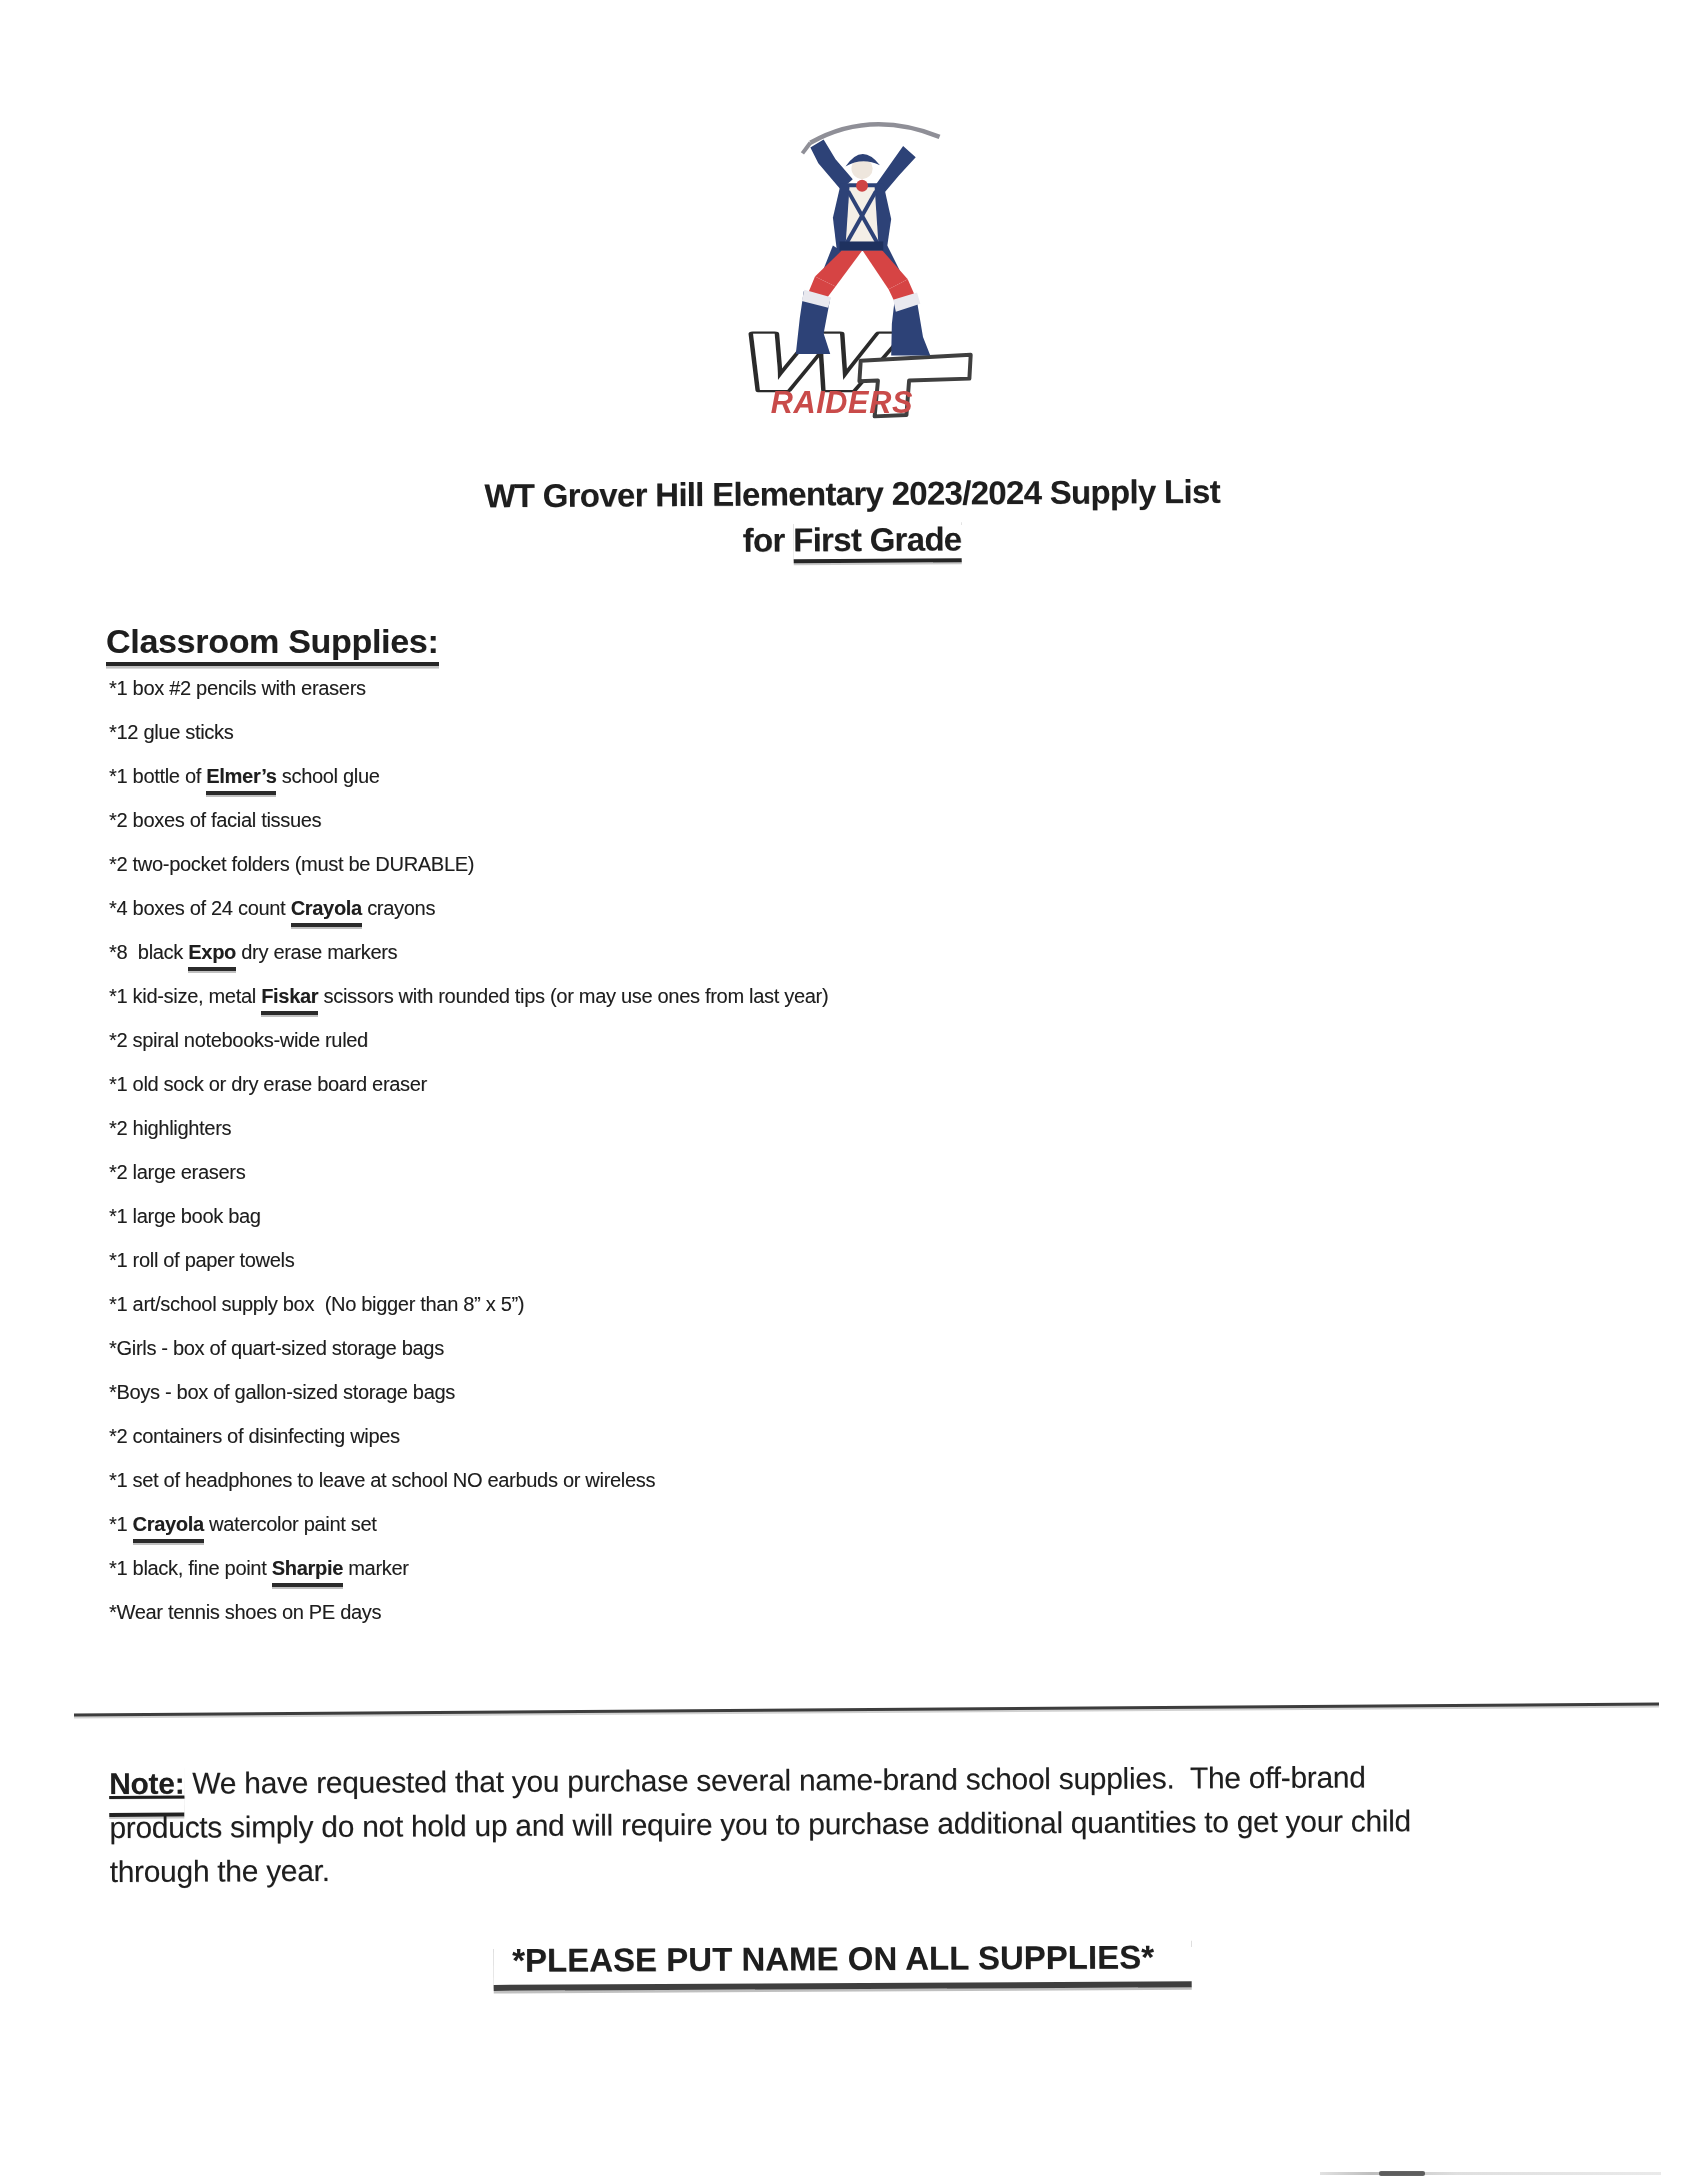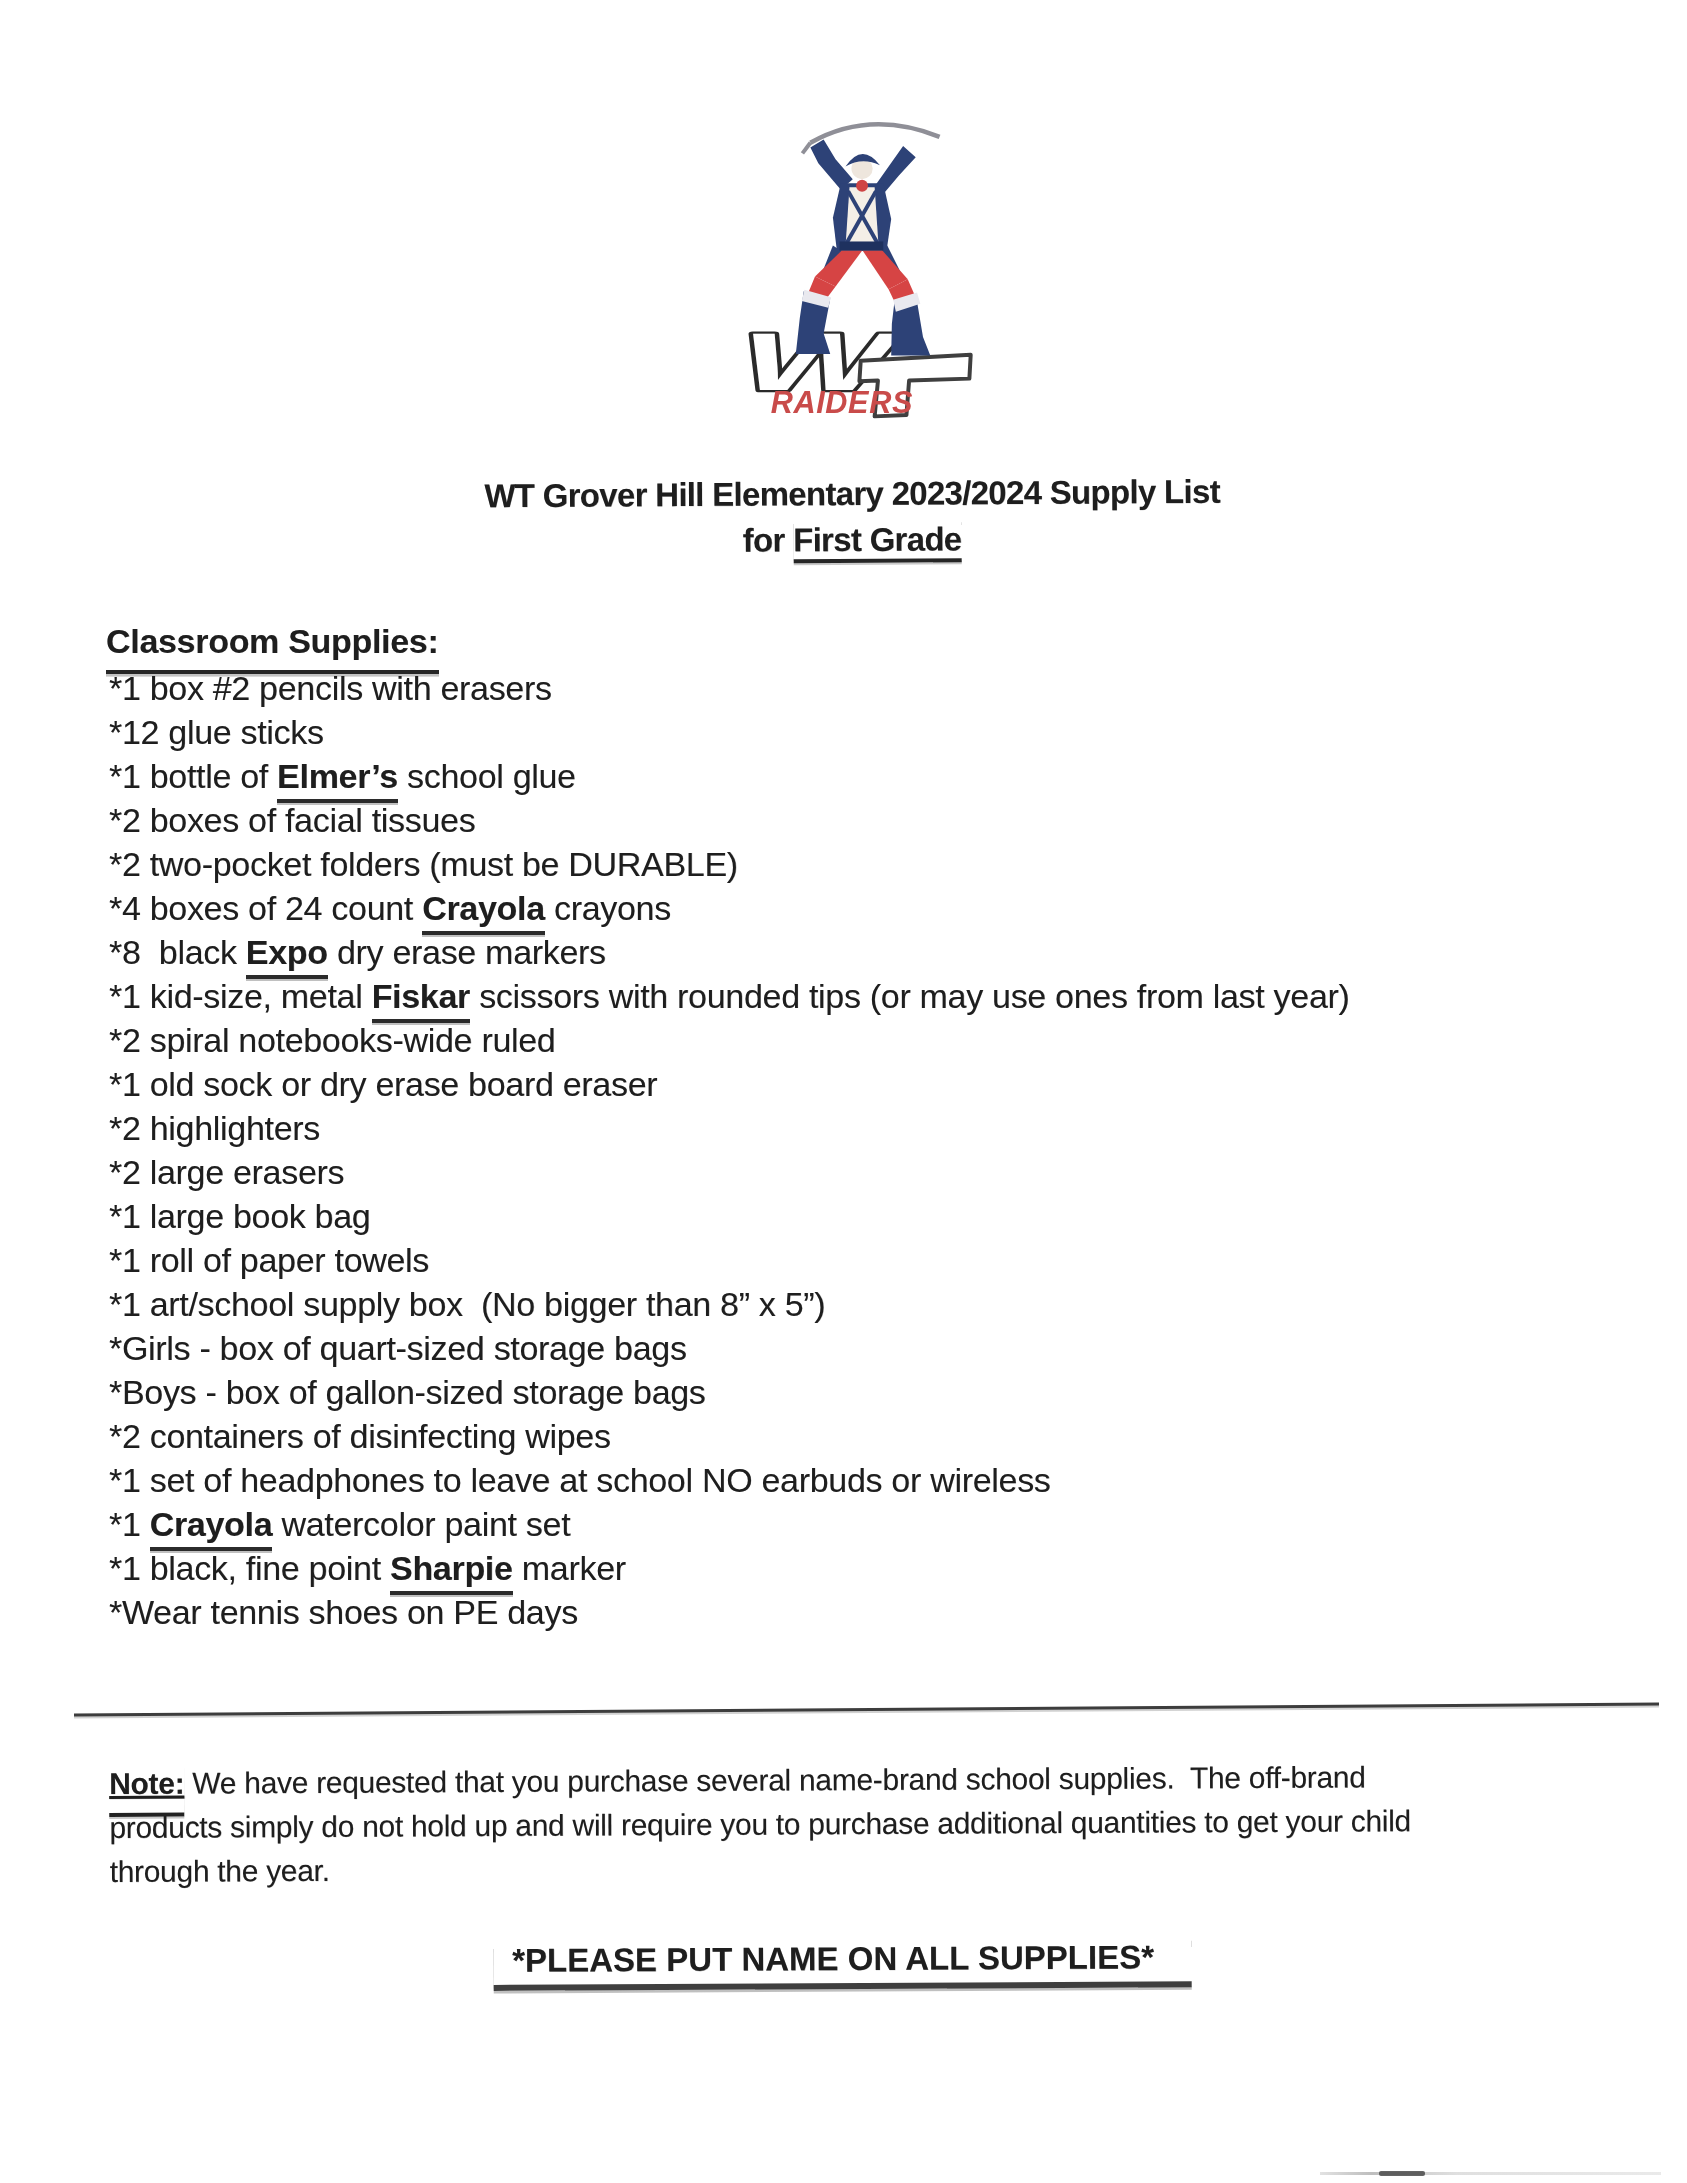--- a/index.html
+++ b/index.html
@@ -34,25 +34,25 @@
 
   
   .heading{
     position:absolute; left:106px; top:621px;
     font-weight:bold; font-size:34px; line-height:40px;
     letter-spacing:-0.3px;
   }
   .heading .hu{
     border-bottom:4.6px solid #262626;
     box-shadow:0 2.6px 0 rgba(120,120,120,0.45);
-    padding-bottom:10px;
+    padding-bottom:2px;
   }
   .list{
     position:absolute; left:109px; top:666px; width:1475px;
-    font-size:34px; line-height:44px; letter-spacing:-0.3px;
+    font-size:20px; line-height:44px; letter-spacing:-0.3px;
     white-space:pre-wrap;
   }
   .item{ height:44px; }
   .brand{
     font-weight:bold;
     border-bottom:4px solid #2b2b2b;
     box-shadow:0 2px 0 rgba(115,115,115,0.45);
     padding-bottom:4px;
   }
   .boldseg{ font-weight:normal; }

